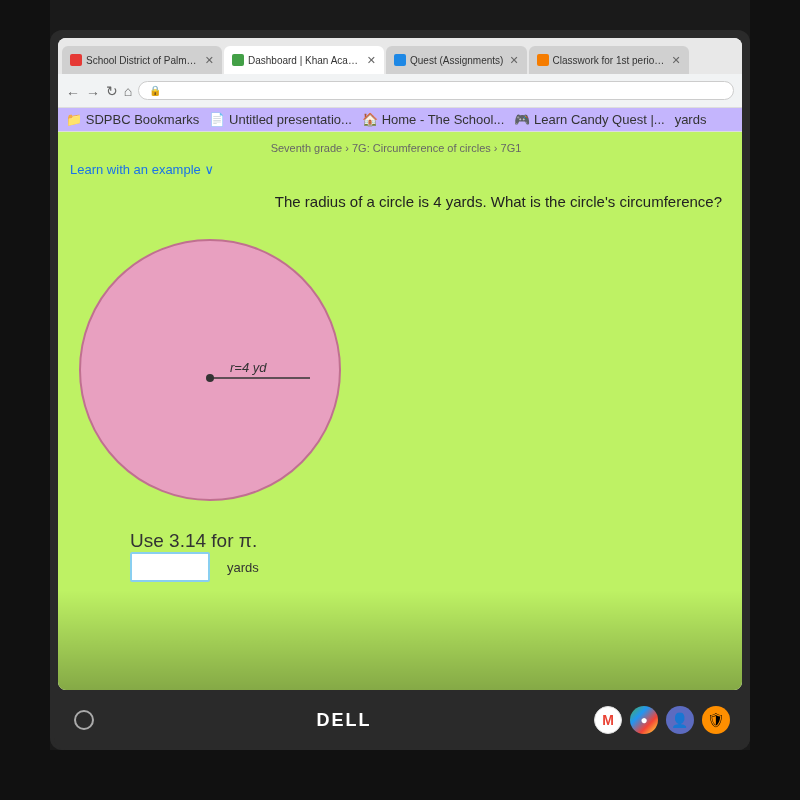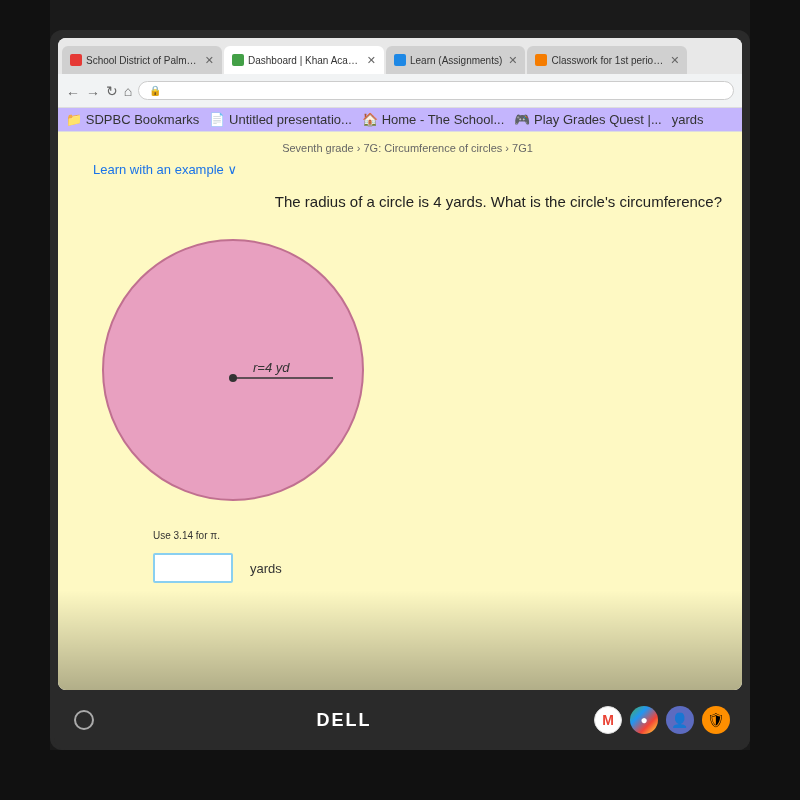--- a/index.html
+++ b/index.html
@@ -151,22 +151,22 @@
       white-space: nowrap;
       cursor: pointer;
       display: flex;
       align-items: center;
       gap: 3px;
     }
 
     
     .page-content {
       flex: 1;
-      background: #fef9c3;
-      padding: 10px 20px 20px 35px;
+      background: #bef264;
+      padding: 10px 20px 20px 12px;
       overflow: hidden;
       position: relative;
     }
 
     
     .breadcrumb-bar {
       font-size: 11px;
       color: #666;
       margin-bottom: 8px;
       text-align: center;
@@ -194,23 +194,23 @@
     
     .circle-diagram {
       display: flex;
       align-items: center;
       margin-bottom: 20px;
       position: relative;
     }
 
     
     .pi-instruction {
-      font-size: 10px;
-      color: #333;
-      margin-bottom: 12px;
+      font-size: 19px;
+      color: #333;
+      margin-bottom: 0;
       padding-left: 60px;
     }
 
     
     .answer-row {
       display: flex;
       align-items: center;
       gap: 17px;
       padding-left: 60px;
     }
@@ -349,21 +349,21 @@
         </div>
 
         <div class="tab active">
           <div class="tab-favicon fav-green"></div>
           <span class="tab-label">Dashboard | Khan Academy</span>
           <span class="tab-close">✕</span>
         </div>
 
         <div class="tab inactive">
           <div class="tab-favicon fav-blue"></div>
-          <span class="tab-label">Learn (Assignments)</span>
+          <span class="tab-label">Quest (Assignments)</span>
           <span class="tab-close">✕</span>
         </div>
 
         <div class="tab inactive">
           <div class="tab-favicon fav-orange"></div>
           <span class="tab-label">Classwork for 1st period 7...</span>
           <span class="tab-close">✕</span>
         </div>
       </div>
 
@@ -381,21 +381,21 @@
         <div class="bookmark-item">
           <span>📁 SDPBC Bookmarks</span>
         </div>
         <div class="bookmark-item">
           <span>📄 Untitled presentatio...</span>
         </div>
         <div class="bookmark-item">
           <span>🏠 Home - The School...</span>
         </div>
         <div class="bookmark-item">
-          <span>🎮 Play Grades Quest |...</span>
+          <span>🎮 Learn Candy Quest |...</span>
         </div>
         <div class="bookmark-item">
           <span>yards</span>
         </div>
       </div>
 
       <div class="page-content">
 
         <div class="breadcrumb-bar">
           <span>Seventh grade › 7G: Circumference of circles › 7G1</span>

